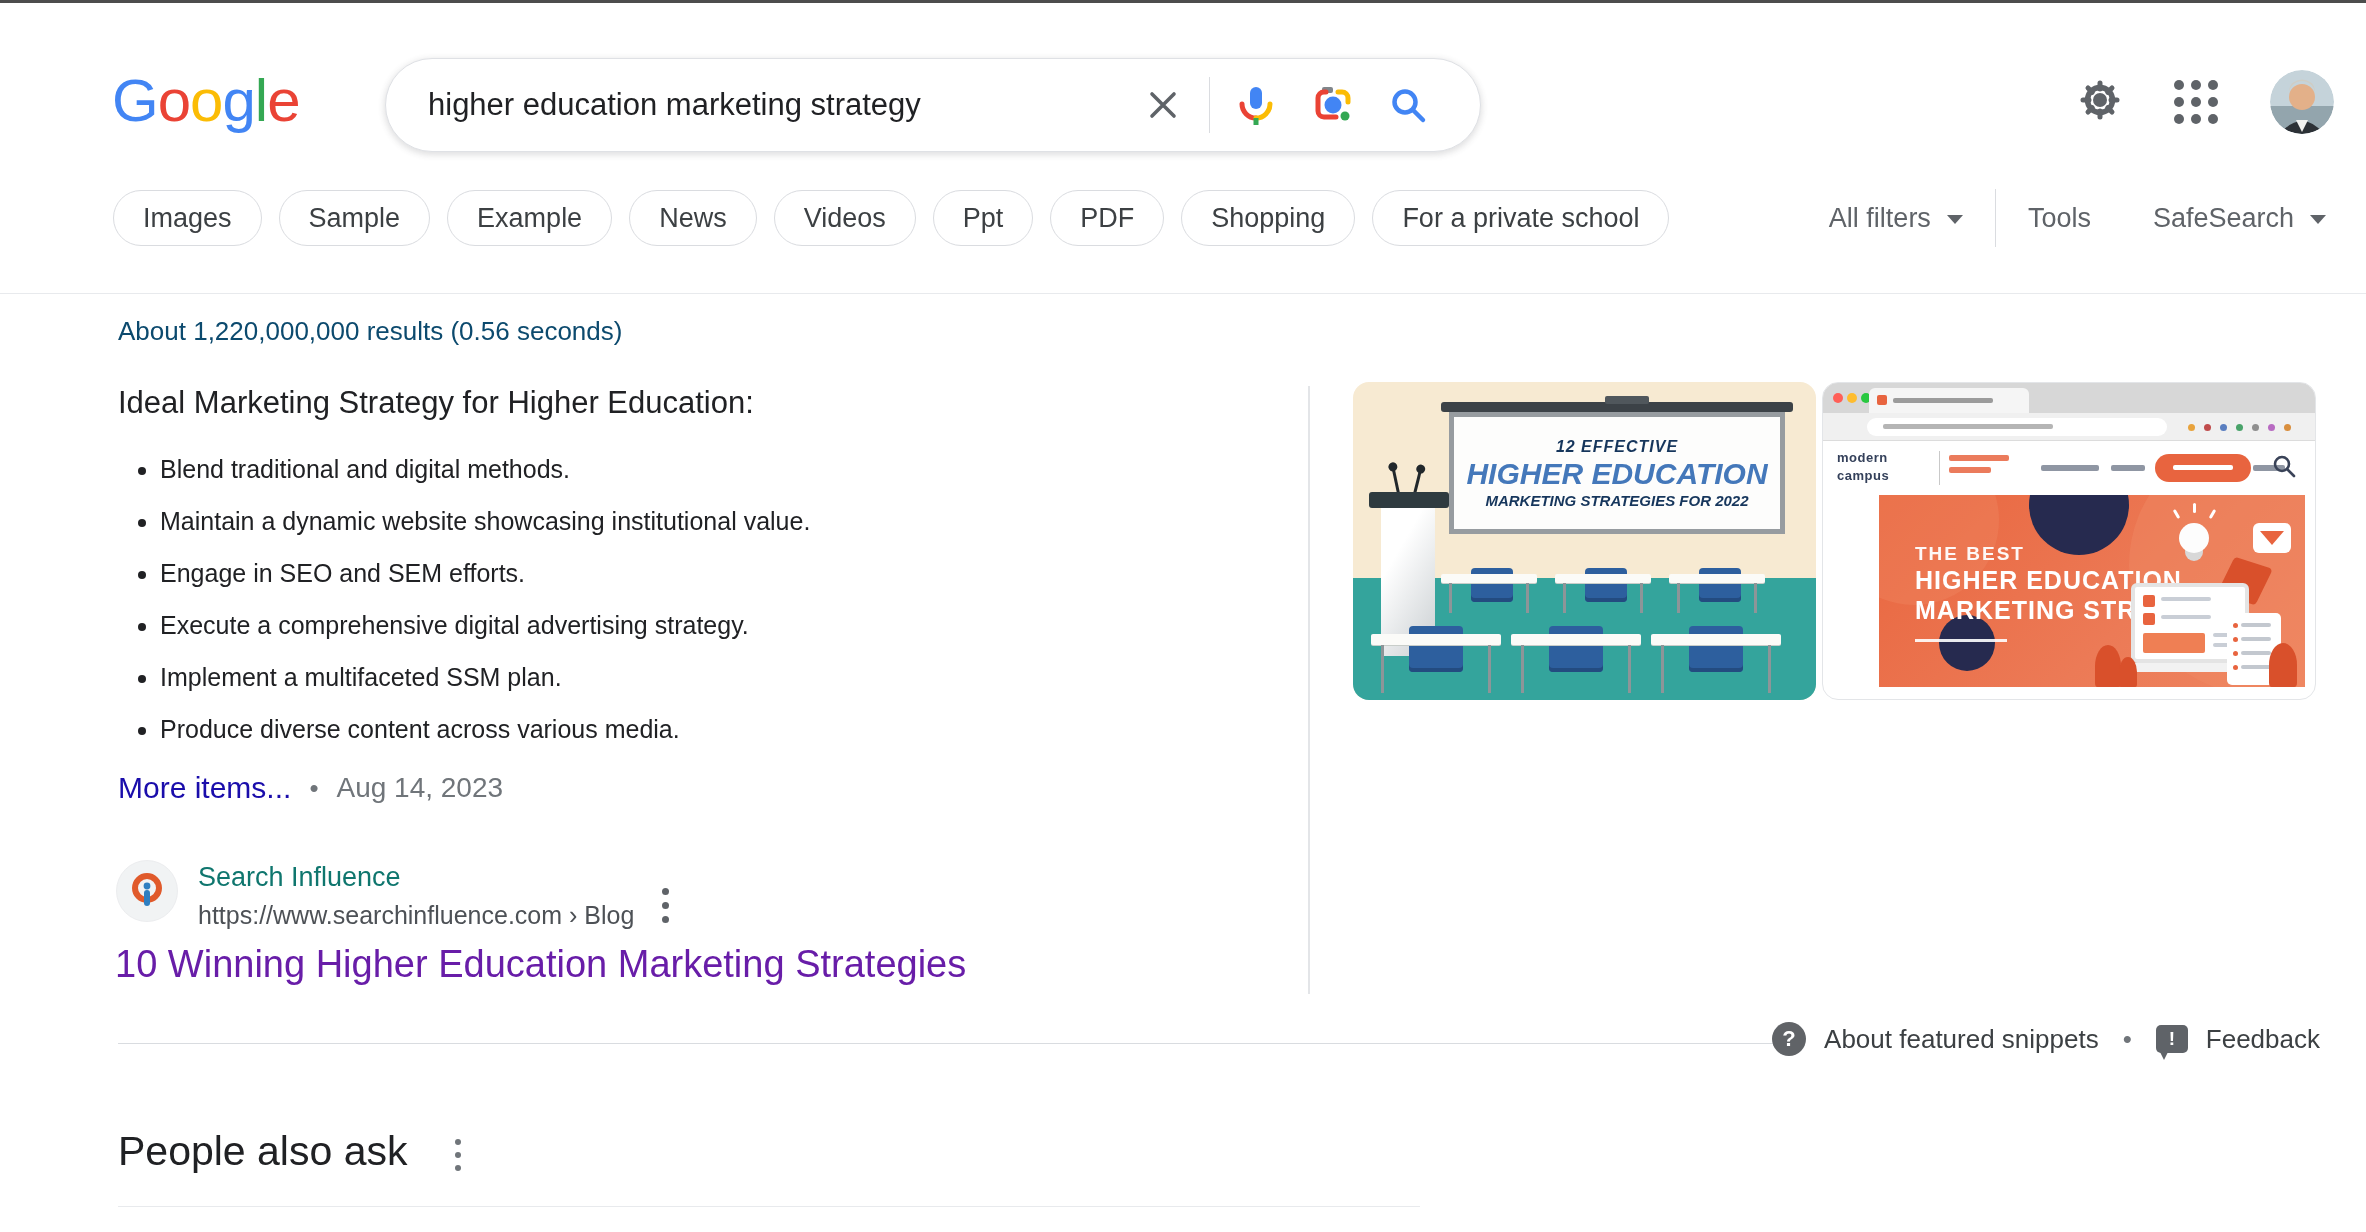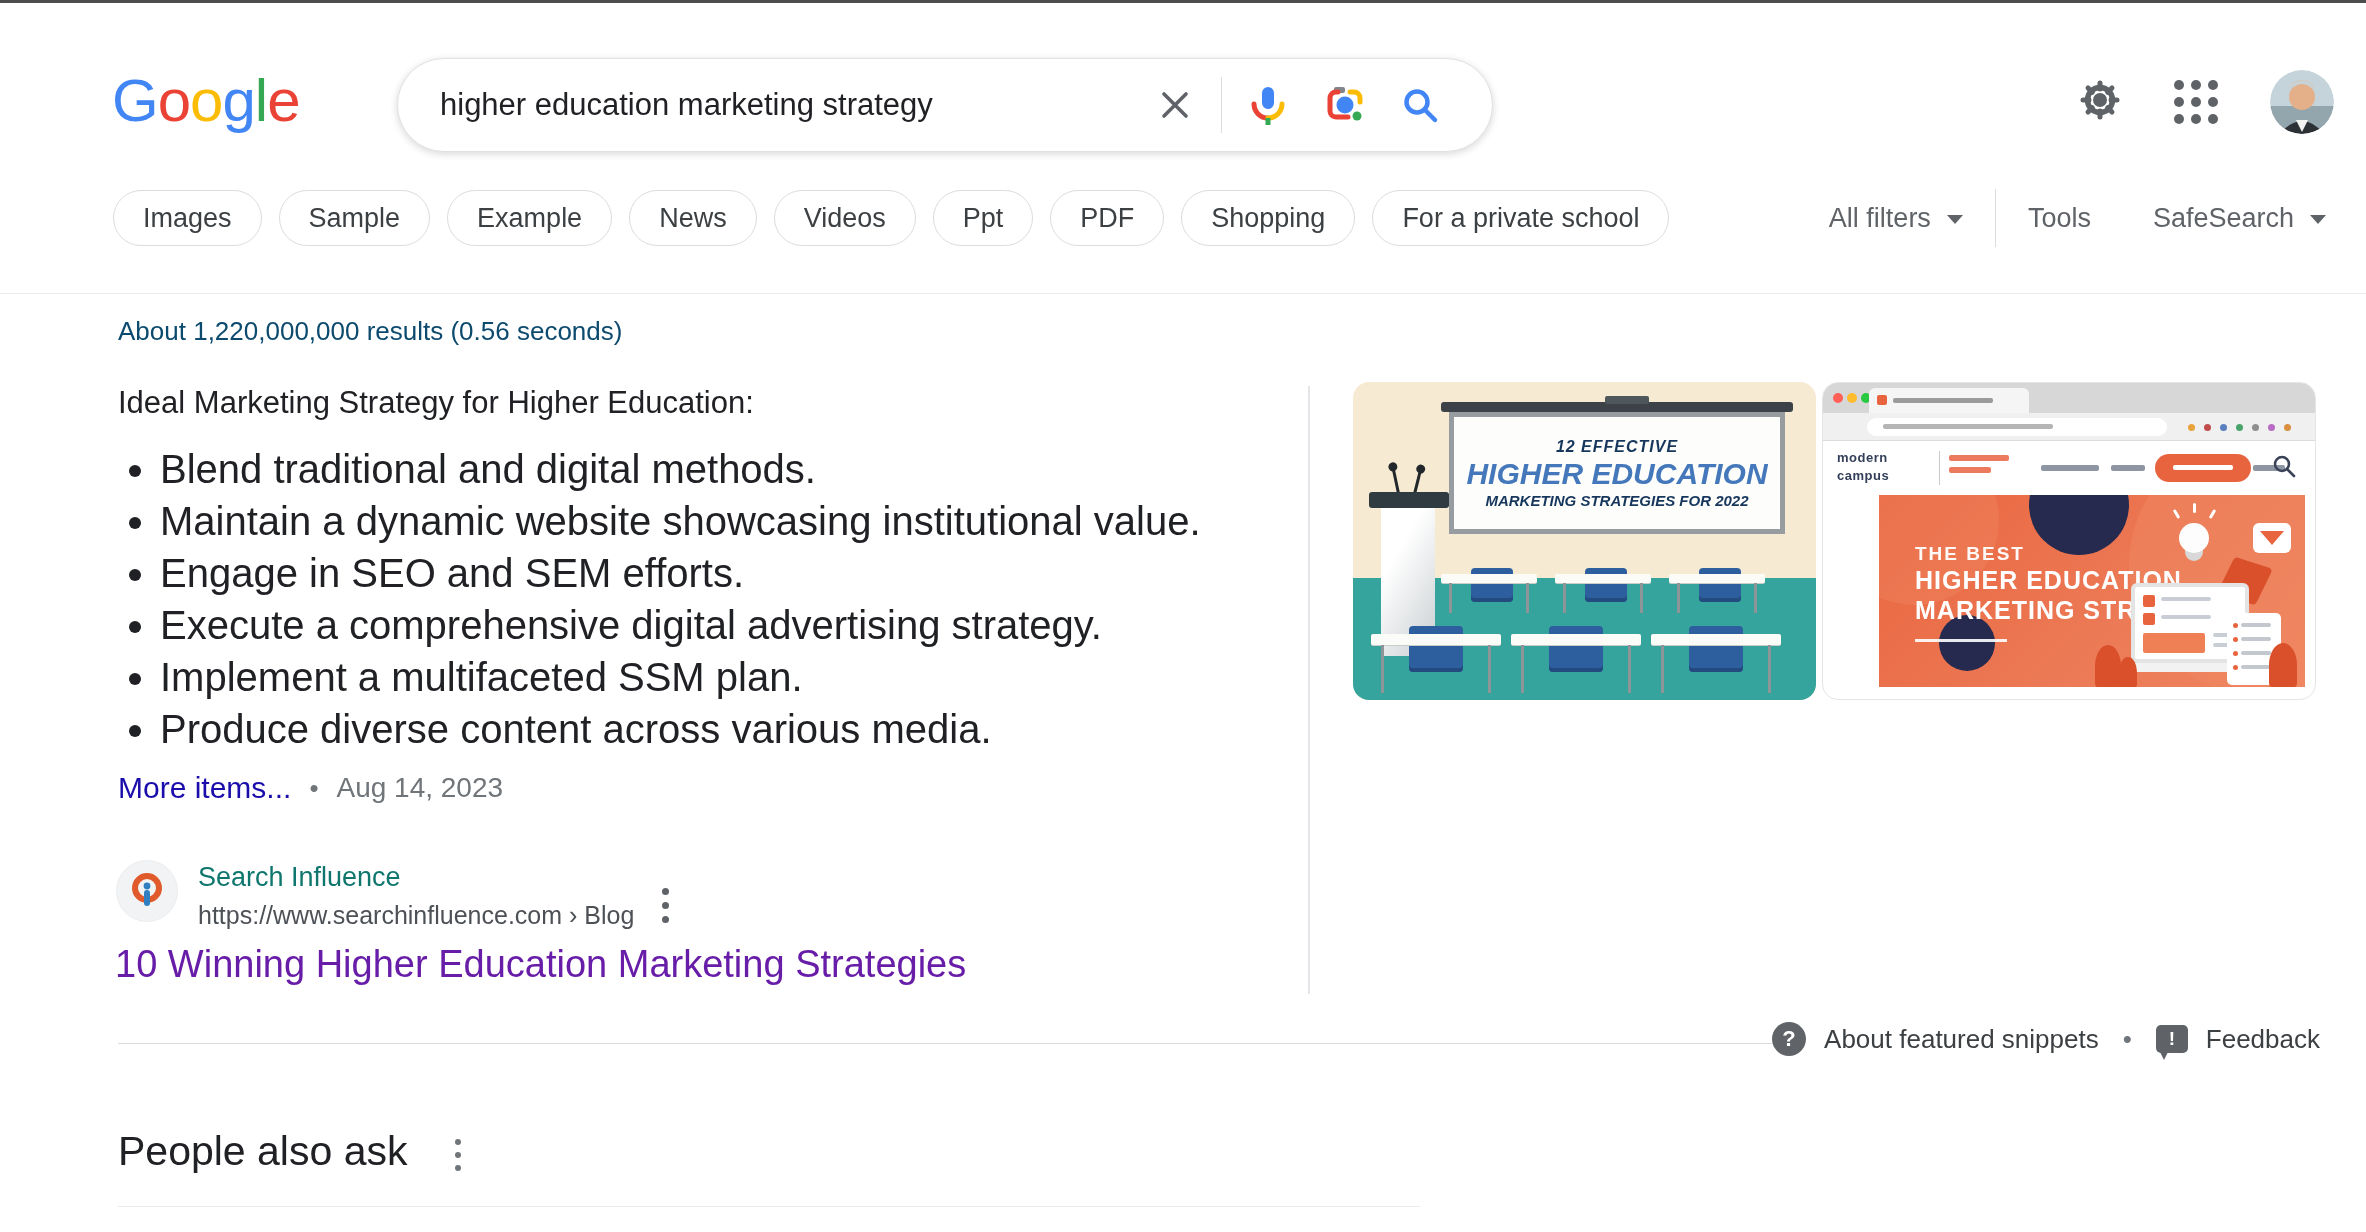--- a/index.html
+++ b/index.html
@@ -5,21 +5,21 @@
   * { margin:0; padding:0; box-sizing:border-box; }
   html,body { background:#fff; }
   body { font-family:"Liberation Sans", sans-serif; }
   .page { position:relative; width:2366px; height:1232px; background:#fff; overflow:hidden; }
   .top-edge { position:absolute; top:0; left:0; width:100%; height:3px; background:#4d4d4d; }
 
   
   .logo { position:absolute; left:112px; top:66px; font-size:60px; font-weight:500; letter-spacing:-1px; }
   .logo span { display:inline-block; }
 
-  .search-pill { position:absolute; left:397px; top:58px; width:1096px; height:94px;
+  .search-pill { position:absolute; left:385px; top:58px; width:1096px; height:94px;
     background:#fff; border:1px solid #dfe1e5; border-radius:47px;
     box-shadow:0 2px 6px 1px rgba(64,60,67,.16);
     display:flex; align-items:center; padding:0 34px 0 42px; }
   .query { flex:1; font-size:31px; color:#202124; white-space:nowrap; overflow:hidden; }
   .pill-icons { display:flex; align-items:center; gap:0; }
   .pill-icons .icon-btn { width:76px; display:flex; justify-content:center; align-items:center; cursor:pointer; }
   .pill-sep { width:1px; height:56px; background:#dadce0; margin:0 8px; }
 
   .top-right { position:absolute; right:32px; top:70px; display:flex; align-items:center; gap:52px; }
   .apps-grid { display:grid; grid-template-columns:repeat(3,10px); grid-template-rows:repeat(3,10px); gap:7px; }
@@ -36,21 +36,21 @@
   .tb-sep { width:1px; height:58px; background:#dadce0; margin:0 32px; }
   .rule-chips { position:absolute; left:0; top:293px; width:100%; height:1px; background:#e8eaed; }
 
   
   .stats { position:absolute; left:118px; top:316px; font-size:26px; color:#0c4a6e; }
 
   
   .snippet { position:absolute; left:118px; top:385px; width:1150px; color:#202124; }
   .snippet h2 { font-size:31px; font-weight:400; margin-bottom:30px; }
   .snippet ul { margin-left:42px; }
-  .snippet li { font-size:40px; line-height:36px; margin-bottom:16px; }
+  .snippet li { font-size:25px; line-height:36px; margin-bottom:16px; }
   .more-row { margin-top:24px; display:flex; align-items:center; gap:18px; font-size:30px; }
   .more-link { color:#1a0dab; text-decoration:none; cursor:pointer; }
   .dot-sep { color:#70757a; font-size:26px; }
   .date { color:#70757a; font-size:28px; }
 
   .source { position:absolute; left:116px; top:860px; display:flex; align-items:flex-start; }
   .favicon { width:62px; height:62px; border-radius:50%; background:#f1f3f4; border:1px solid #ecedef;
     display:flex; align-items:center; justify-content:center; margin-right:20px; }
   .src-name { font-size:27px; color:#0f766e; margin-top:2px; }
   .src-url { font-size:25px; color:#4d5156; margin-top:8px; }

